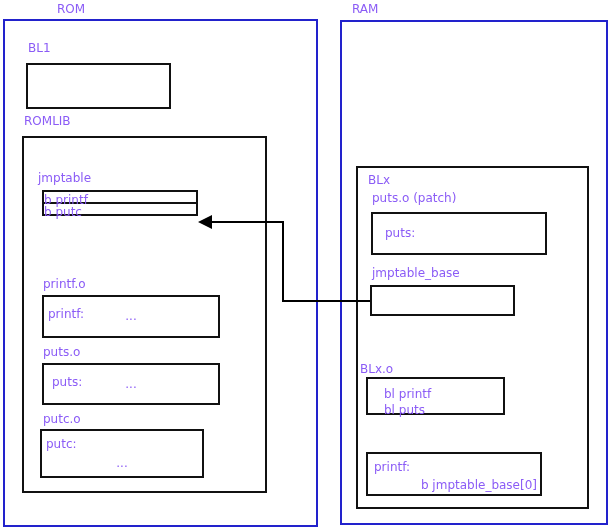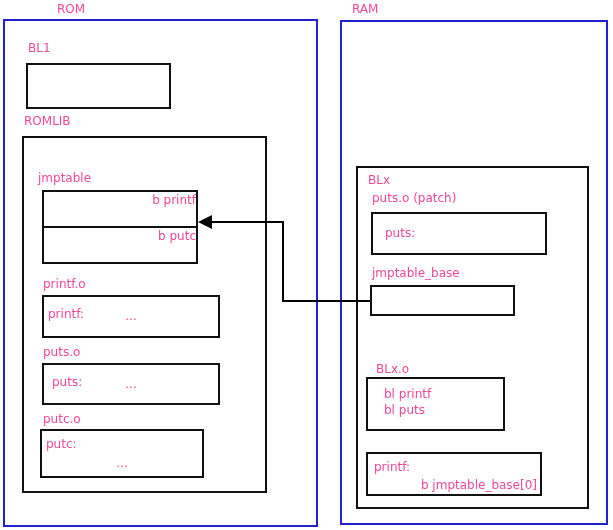--- a/index.html
+++ b/index.html
@@ -1,32 +1,32 @@
 <!DOCTYPE html>
 <html style="--border-blue: #2222cc; --border-black: #111111; --background: #ffffff; --arrow: #000000;"><head>
 <meta charset="utf-8">
 <style>
   html,body { margin:0; padding:0; background:#fff; }
   .canvas {
     position:relative; width:613px; height:530px; background:#fff;
-    font-family:"DejaVu Sans", sans-serif; font-size:12px; color:#ec4899;
+    font-family:"DejaVu Sans", sans-serif; font-size:12px; color:#8b5cf6;
     overflow:hidden;
   }
   .lbl { position:absolute; white-space:nowrap; line-height:14px; }
   .box {
     position:absolute; box-sizing:border-box; background:#fff;
     border:2px solid var(--border-black,#111);
   }
   .blue { border-color:var(--border-blue,#2222cc); background:transparent; }
   .region { background:transparent; }
   .jtable { position:absolute; }
   .jrow {
     box-sizing:border-box; border:2px solid var(--border-black,#111);
-    width:156px; height:38px; margin-top:-2px; background:#fff;
-    text-align:right; line-height:16px; font-size:12px;
+    width:156px; height:14px; margin-top:-2px; background:#fff;
+    text-align:left; line-height:16px; font-size:12px;
   }
   .jrow:first-child { margin-top:0; }
   .inbox { position:absolute; white-space:nowrap; line-height:14px; }
   .dots { position:absolute; left:0; right:0; text-align:center; }
   svg.arrow { position:absolute; left:0; top:0; pointer-events:none; }
 </style>
 </head>
 <body>
 
 <div class="canvas">
@@ -71,22 +71,22 @@
   <div class="lbl" style="left:368px; top:173px;">BLx</div>
 
   <div class="lbl" style="left:372px; top:191px;">puts.o (patch)</div>
   <div class="box" style="left:371px; top:212px; width:176px; height:43px;">
     <span class="inbox" style="left:12px; top:12px;">puts:</span>
   </div>
 
   <div class="lbl" style="left:372px; top:266px;">jmptable_base</div>
   <div class="box" style="left:370px; top:285px; width:145px; height:31px;"></div>
 
-  <div class="lbl" style="left:376px; top:362px;">BLx.o</div>
-  <div class="box" style="left:366px; top:377px; width:139px; height:54px;">
+  <div class="lbl" style="left:360px; top:362px;">BLx.o</div>
+  <div class="box" style="left:366px; top:377px; width:139px; height:38px;">
     <span class="inbox" style="left:16px; top:8px;">bl printf</span>
     <span class="inbox" style="left:16px; top:24px;">bl puts</span>
   </div>
 
   <div class="box" style="left:366px; top:452px; width:176px; height:44px;">
     <span class="inbox" style="left:6px; top:6px;">printf:</span>
     <span class="inbox" style="right:3px; top:24px;">b jmptable_base[0]</span>
   </div>
 
   <svg class="arrow" width="613" height="530" viewBox="0 0 613 530">

